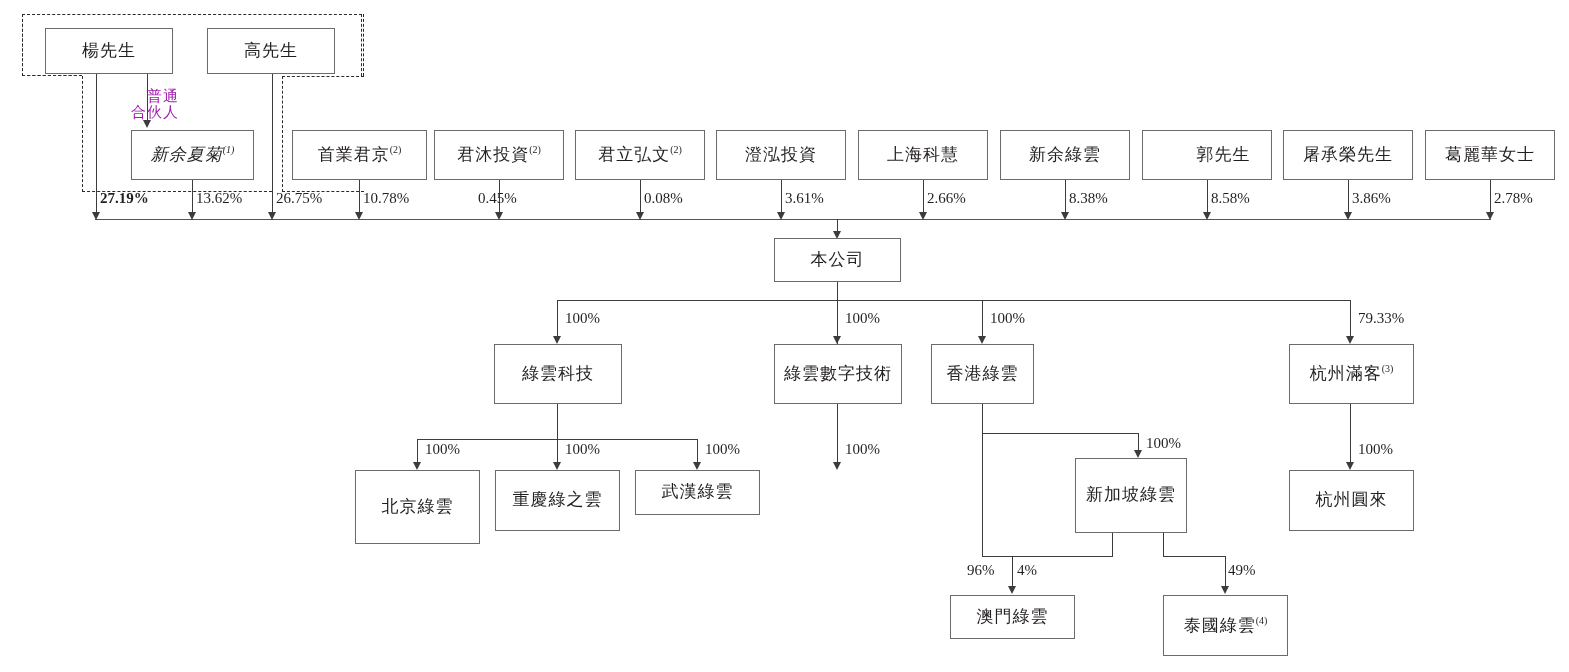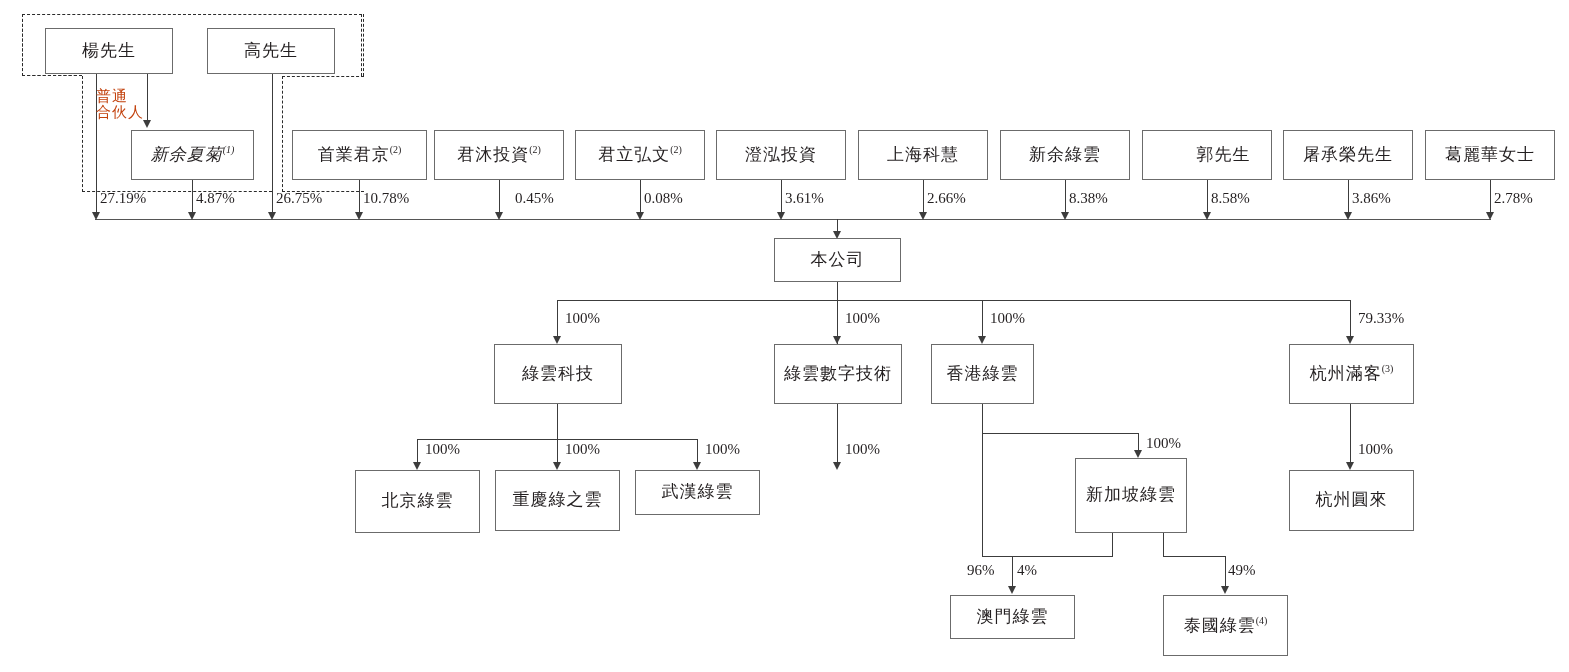--- a/index.html
+++ b/index.html
@@ -30,22 +30,22 @@
 
   .arrow{position:absolute;width:0;height:0;
     border-left:4.5px solid transparent;
     border-right:4.5px solid transparent;
     border-top:8px solid #3c3c3c;
     z-index:3;}
 
   .pct{position:absolute;font-size:15px;color:#231f20;white-space:nowrap;z-index:4;
        font-family:"Liberation Serif","DejaVu Serif",serif;}
 
-  .notelbl{position:absolute;font-size:15px;color:#c2410c;line-height:1.05;
-           text-align:left;white-space:nowrap;z-index:4;letter-spacing:1px;}
+  .notelbl{position:absolute;font-size:15px;color:#a21caf;line-height:1.05;
+           text-align:right;white-space:nowrap;z-index:4;letter-spacing:1px;padding-left:21px;}
 
   .dash{position:absolute;z-index:1;box-sizing:border-box;}
   .dash-t{border-top:1.6px dashed #2a2a2a;}
   .dash-l{border-left:1.6px dashed #2a2a2a;}
   .dash-r{border-right:1.6px dashed #2a2a2a;}
   .dash-b{border-bottom:1.6px dashed #2a2a2a;}
 </style>
 </head>
 <body>
 
@@ -127,25 +127,25 @@
   <div class="arrow" style="left:918.5px;top:212px;"></div>
   <div class="vline" style="left:1065px;top:180px;height:36px;"></div>
   <div class="arrow" style="left:1060.5px;top:212px;"></div>
   <div class="vline" style="left:1207px;top:180px;height:36px;"></div>
   <div class="arrow" style="left:1202.5px;top:212px;"></div>
   <div class="vline" style="left:1348px;top:180px;height:36px;"></div>
   <div class="arrow" style="left:1343.5px;top:212px;"></div>
   <div class="vline" style="left:1490px;top:180px;height:36px;"></div>
   <div class="arrow" style="left:1485.5px;top:212px;"></div>
 
-  <div class="pct" style="left:100px;top:190px;">27.19%</div>
-  <div class="pct" style="left:196px;top:190px;">4.87%</div>
+  <div class="pct" style="left:100px;top:190px;font-weight:bold;">27.19%</div>
+  <div class="pct" style="left:196px;top:190px;">13.62%</div>
   <div class="pct" style="left:276px;top:190px;">26.75%</div>
   <div class="pct" style="left:363px;top:190px;">10.78%</div>
-  <div class="pct" style="left:515px;top:190px;">0.45%</div>
+  <div class="pct" style="left:478px;top:190px;">0.45%</div>
   <div class="pct" style="left:644px;top:190px;">0.08%</div>
   <div class="pct" style="left:785px;top:190px;">3.61%</div>
   <div class="pct" style="left:927px;top:190px;">2.66%</div>
   <div class="pct" style="left:1069px;top:190px;">8.38%</div>
   <div class="pct" style="left:1211px;top:190px;">8.58%</div>
   <div class="pct" style="left:1352px;top:190px;">3.86%</div>
   <div class="pct" style="left:1494px;top:190px;">2.78%</div>
 
   <div class="busline" style="left:95px;top:219px;width:1396px;"></div>
 
@@ -194,21 +194,21 @@
   <div class="arrow" style="left:692.5px;top:462px;"></div>
 
   <div class="pct" style="left:425px;top:441px;">100%</div>
   <div class="pct" style="left:565px;top:441px;">100%</div>
   <div class="pct" style="left:705px;top:441px;">100%</div>
 
   <div class="vline" style="left:837px;top:404px;height:63px;"></div>
   <div class="arrow" style="left:832.5px;top:462px;"></div>
   <div class="pct" style="left:845px;top:441px;">100%</div>
 
-  <div class="box" style="left:355px;top:470px;width:125px;height:63px;">
+  <div class="box" style="left:355px;top:470px;width:125px;height:74px;">
     <span>北京綠雲</span>
   </div>
   <div class="box" style="left:495px;top:470px;width:125px;height:61px;">
     <span>重慶綠之雲</span>
   </div>
   <div class="box" style="left:635px;top:470px;width:125px;height:45px;">
     <span>武漢綠雲</span>
   </div>
 
   <div class="vline" style="left:982px;top:404px;height:30px;"></div>

